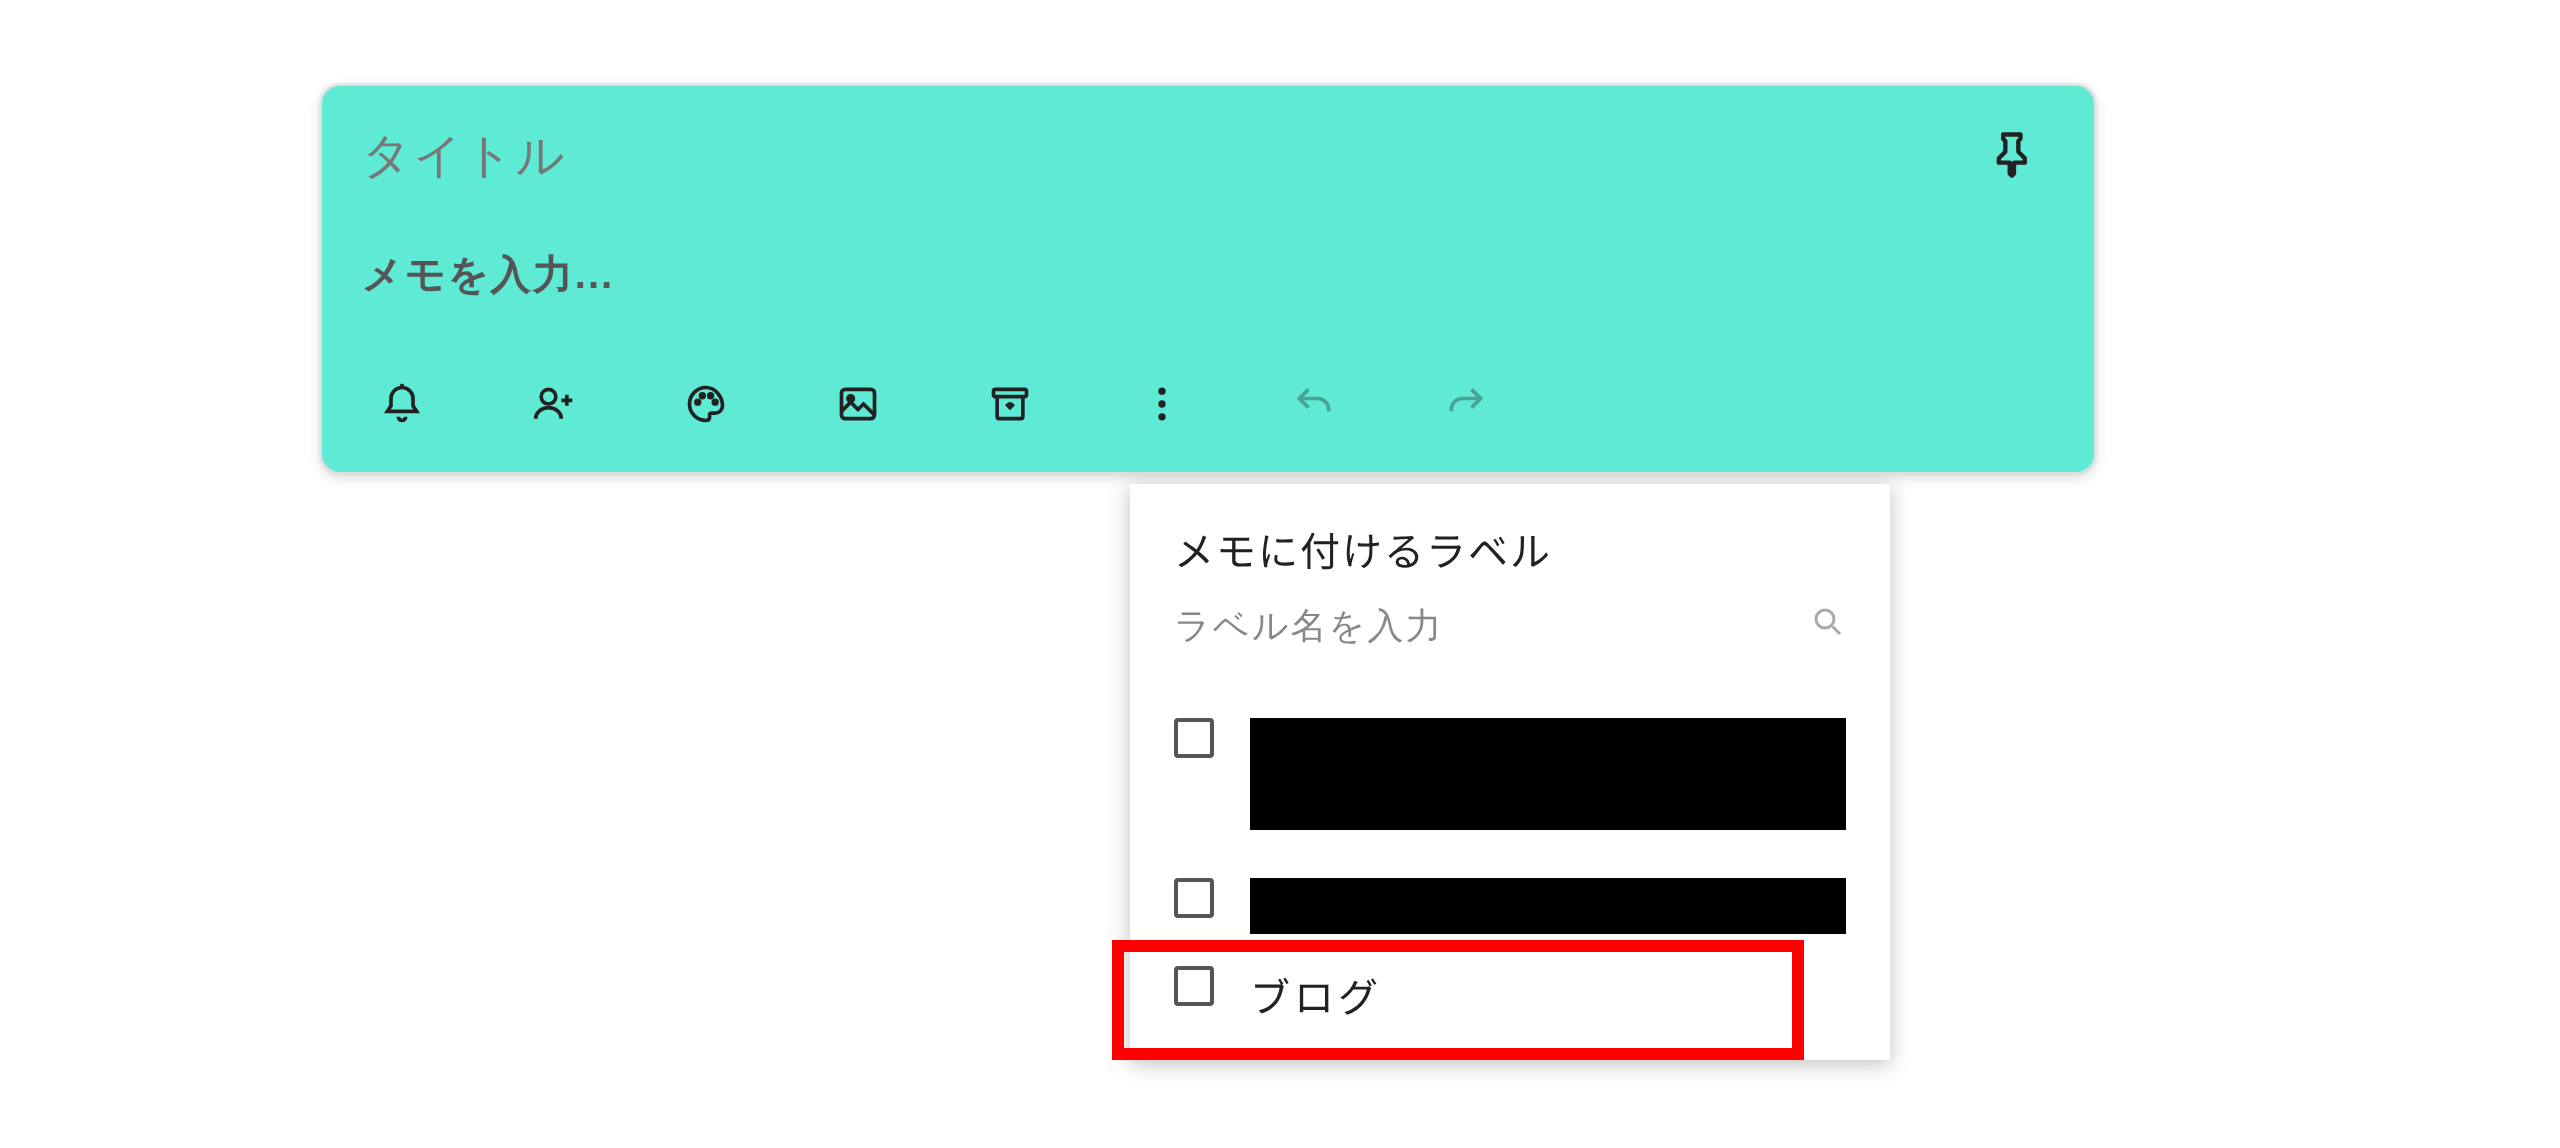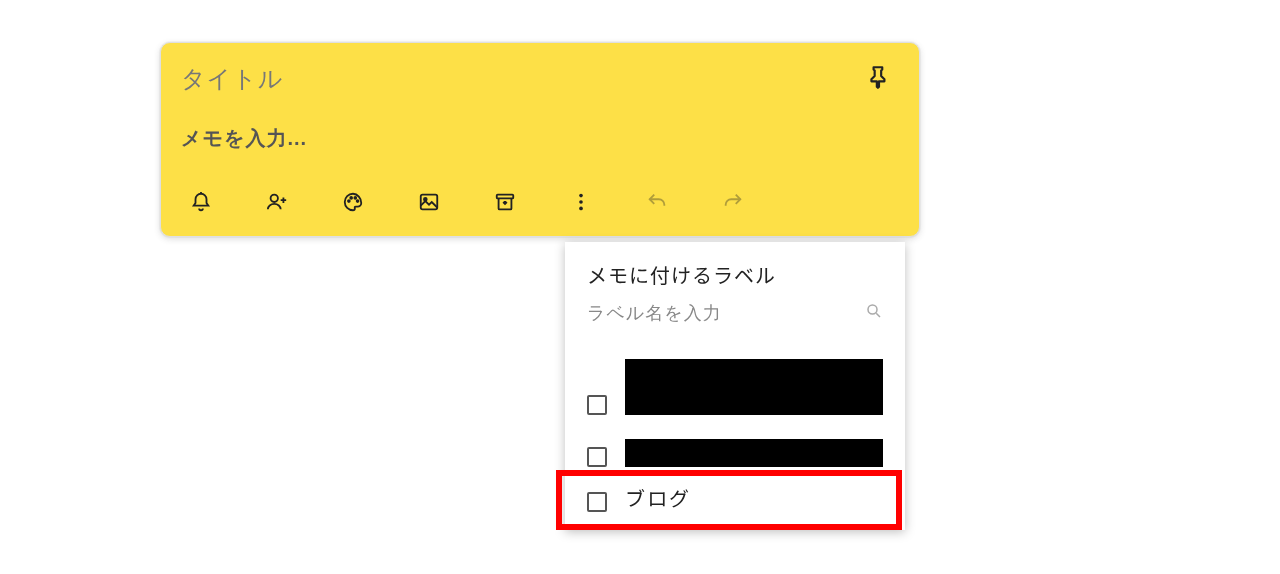--- a/index.html
+++ b/index.html
@@ -7,25 +7,25 @@
       font-family: "Hiragino Sans", "Noto Sans JP", Arial, sans-serif;
       background: #fff;
       width: 1280px;
       height: 574px;
       position: relative;
     }
     .note-card {
       position: absolute;
       left: 160px;
       top: 42px;
-      width: 760px;
+      width: 888px;
       border: 1px solid #e0e0e0;
       border-radius: 10px;
       box-shadow: 0 2px 6px rgba(60,60,60,0.18), 0 0 0 1px rgba(0,0,0,0.03);
-      background: #fde047;
+      background: #5eead4;
       padding: 16px 20px 4px 20px;
     }
     .title-row {
       display: flex;
       align-items: center;
       gap: 12px;
     }
     .title-input {
       border: none;
       outline: none;
@@ -76,21 +76,21 @@
       letter-spacing: 2px;
       color: #222;
       padding: 8px 14px;
       cursor: pointer;
       border-radius: 4px;
     }
     .label-menu {
       position: absolute;
       left: 565px;
       top: 242px;
-      width: 340px;
+      width: 380px;
       background: #fff;
       box-shadow: 0 2px 10px rgba(0,0,0,0.25);
       padding: 18px 0 10px 0;
     }
     .label-menu-title {
       font-size: 20px;
       color: #222;
       padding: 0 22px 6px 22px;
       letter-spacing: 1px;
     }
@@ -106,21 +106,21 @@
       font-size: 18px;
       color: #ef4444;
       letter-spacing: 1px;
       background: transparent;
     }
     .label-search::placeholder { color: #888; }
     .search-icon svg { width: 18px; height: 18px; opacity: 0.5; }
     .label-list { padding: 4px 0 0 0; }
     .label-item {
       display: flex;
-      align-items: flex-end;
+      align-items: flex-start;
       padding: 8px 22px;
       cursor: pointer;
     }
     .label-item.extra-pad { padding-top: 16px; padding-bottom: 16px; }
     .checkbox {
       width: 20px; height: 20px;
       border: 2.5px solid #555;
       border-radius: 2px;
       flex-shrink: 0;
       margin-right: 18px;

